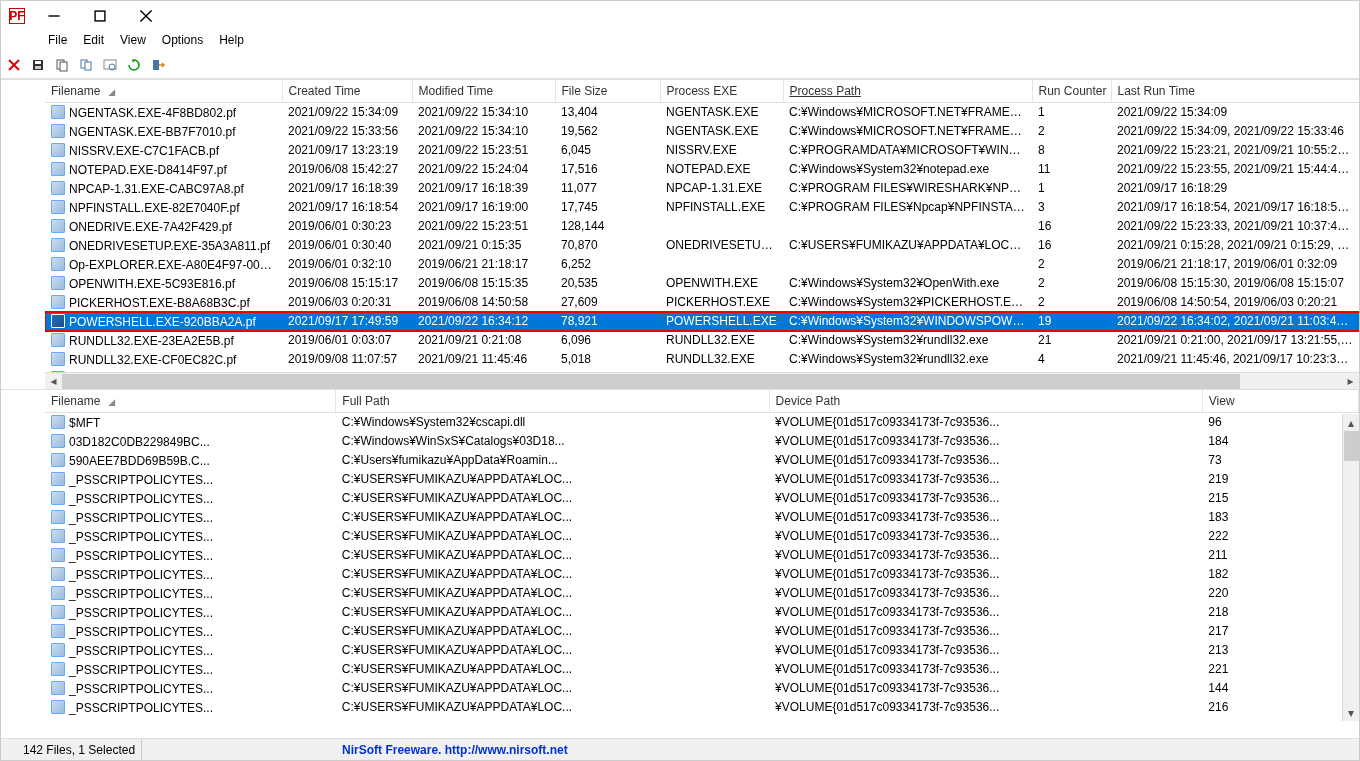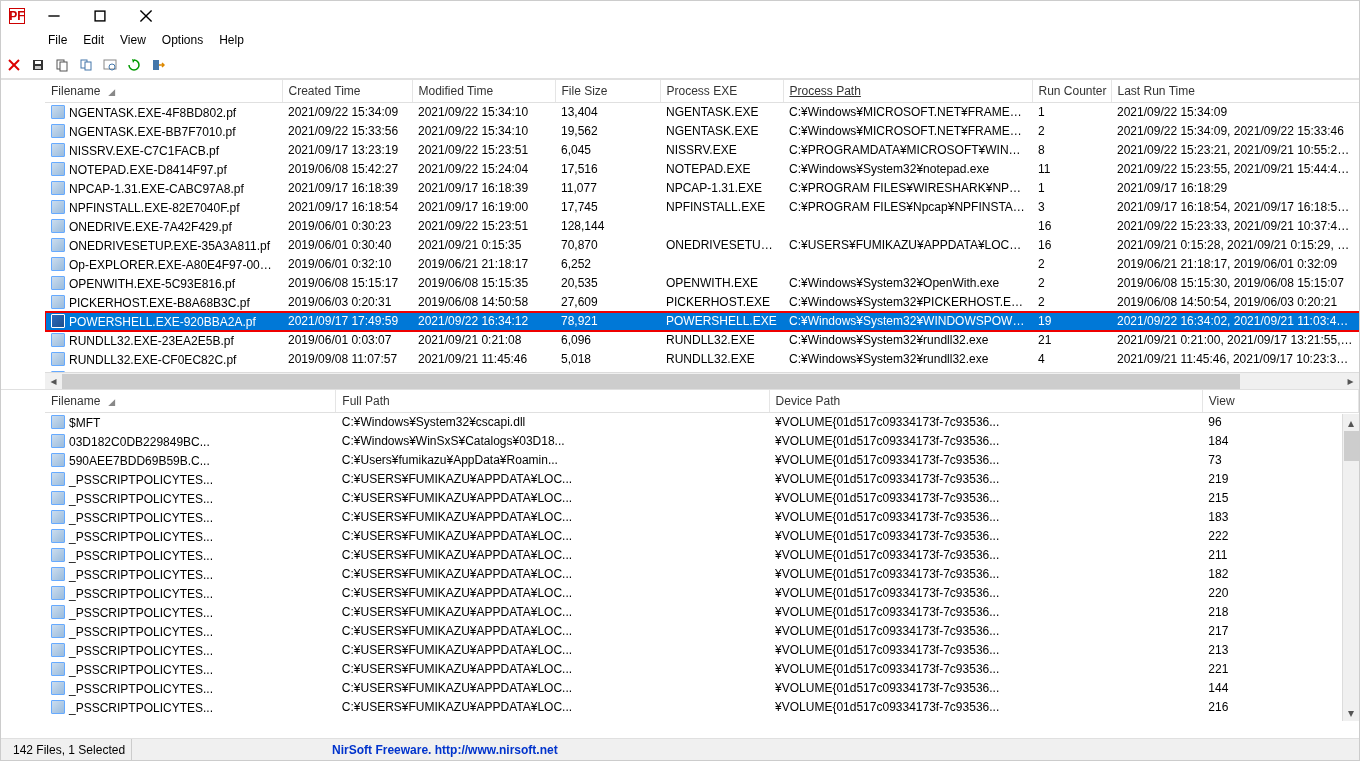--- a/index.html
+++ b/index.html
@@ -26,21 +26,21 @@
 tr.hl { outline: 2px solid #e00; outline-offset: -1px; }
 .ficon { display: inline-block; width: 14px; height: 14px; margin-right: 4px; vertical-align: -2px; background: linear-gradient(135deg,#cde,#9bd); border:1px solid #6af; border-radius:1px;}
 .ficon.sel { background: linear-gradient(135deg,#2a6bbf,#1d4f8b); border-color:#fff;}
 .hscroll { height: 17px; background: #f0f0f0; border-top: 1px solid #dcdcdc; position: relative; display:flex; align-items:center;}
 .hscroll .arr { width:17px; height:17px; display:flex; align-items:center; justify-content:center; color:#555;}
 .hscroll .track { flex:1; position:relative; height:17px;}
 .hscroll .thumb { position:absolute; height:15px; top:1px; background:#cdcdcd; }
 .vscroll { position:absolute; right:0; top:24px; bottom:17px; width:17px; background:#f0f0f0; border-left:1px solid #dcdcdc; display:flex; flex-direction:column;}
 .vscroll .arr { height:17px; display:flex; align-items:center; justify-content:center; color:#555;}
 .vscroll .thumb { width:15px; margin:0 1px; background:#cdcdcd;}
-.statusbar { height: 22px; border-top: 1px solid #e0e0e0; display: flex; align-items: center; padding: 0 6px; background: #f0f0f0; }
+.statusbar { height: 22px; border-top: 1px solid #e0e0e0; display: flex; align-items: center; padding: 0 16px; background: #f0f0f0; }
 .statusbar .seg { padding: 0 6px; border-right: 1px solid #ccc; height: 100%; display: flex; align-items: center; }
 .statusbar .nirsoft { color: #0033cc; font-weight: bold; margin-left: 200px; }
 svg { width: 14px; height: 14px; }
 </style>
 </head>
 <body>
 
 <div class="window">
 
   <div class="titlebar">

